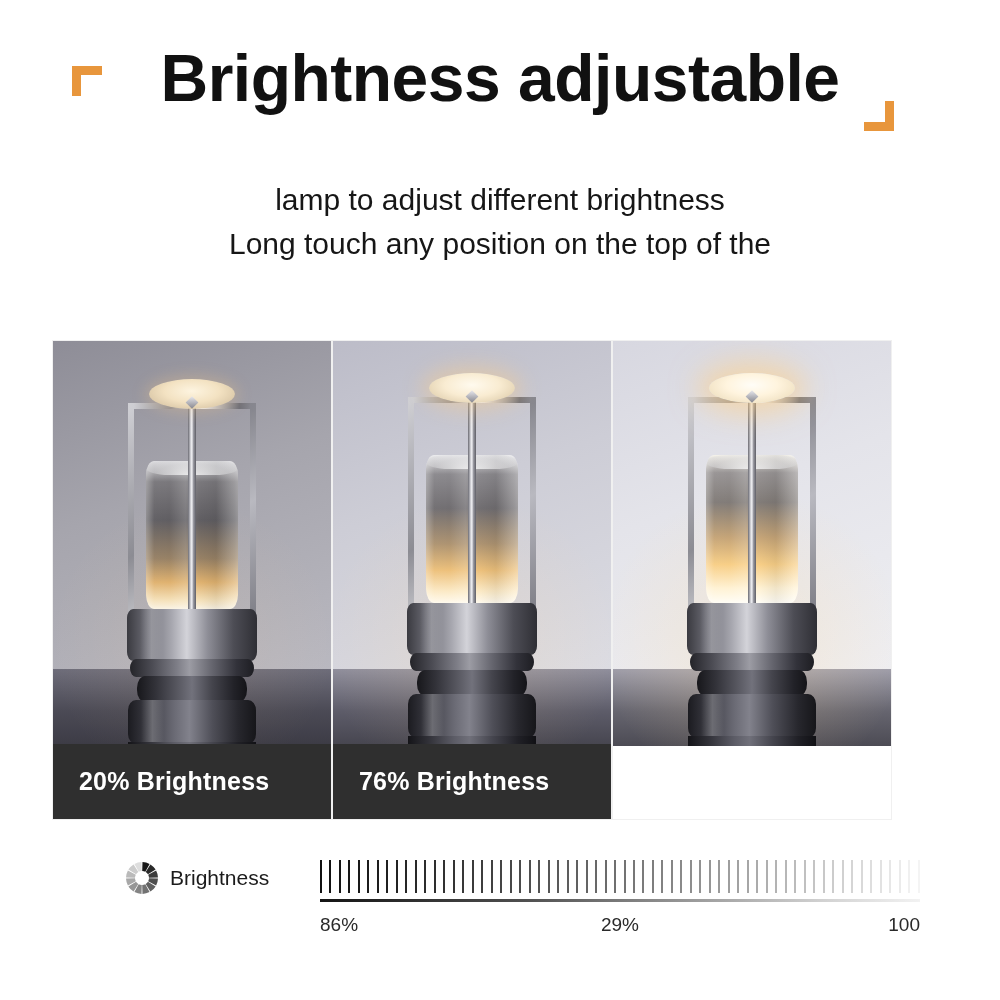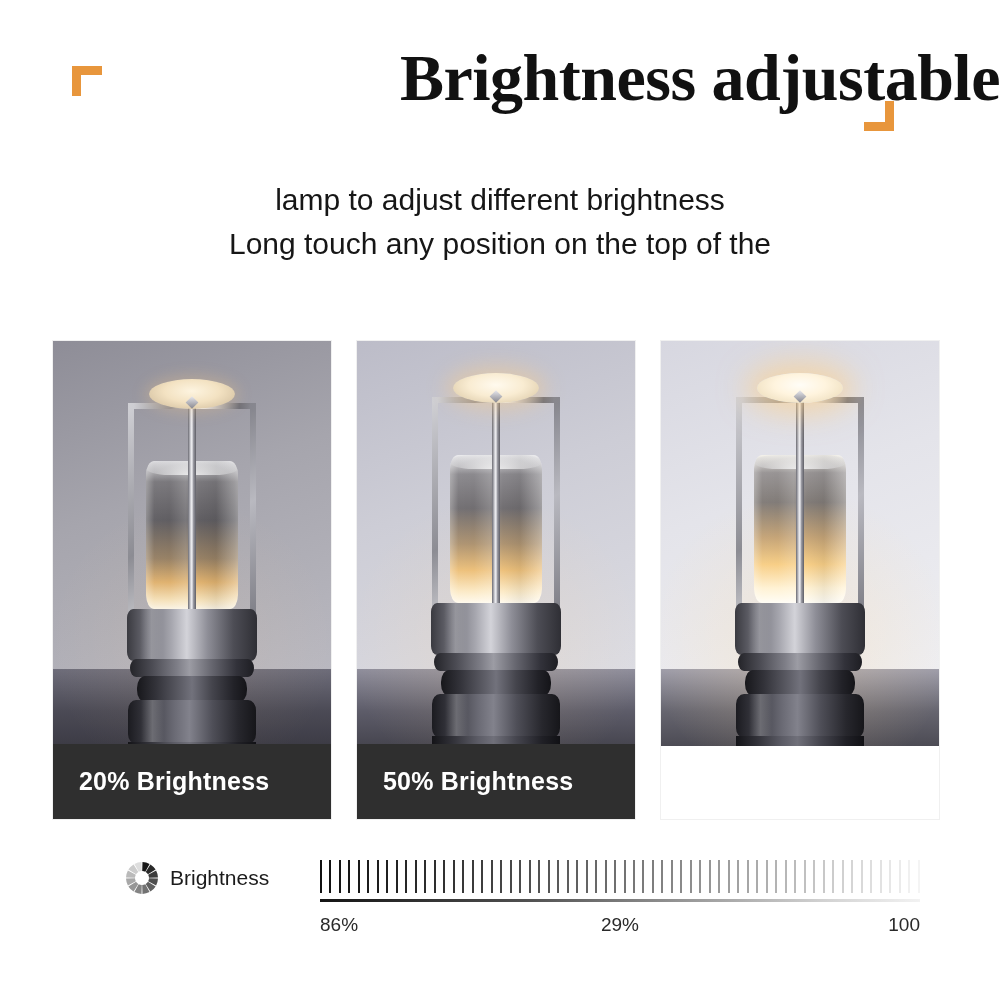--- a/index.html
+++ b/index.html
@@ -28,28 +28,27 @@
   .title-wrap {
     position: absolute;
     left: 0; top: 28px;
     width: 1000px;
     height: 110px;
   }
   .title {
     position: absolute;
     left: 0; top: 0;
     width: 1000px;
-    text-align: right;
+    text-align: center;
     font-size: 66px;
     line-height: 100px;
     font-weight: 700;
     letter-spacing: -0.5px;
     color: #111111;
     white-space: nowrap;
-    font-family: Liberation Serif, serif;
   }
   .bracket {
     position: absolute;
     width: 30px;
     height: 30px;
     box-sizing: border-box;
   }
   .bracket-tl {
     left: 72px;
     top: 38px;
@@ -76,21 +75,21 @@
   .subtitle .line { display: block; }
 
   
   .panels {
     position: absolute;
     left: 52px;
     top: 340px;
     width: 888px;
     height: 480px;
     display: flex;
-    justify-content: space-between;
+    justify-content: flex-start;
   }
   .panel {
     position: relative;
     width: 280px;
     height: 480px;
     overflow: hidden;
     border: 1px solid rgba(0,0,0,0.06);
     box-sizing: border-box;
   }
 
@@ -503,21 +502,21 @@
           <div class="base-ring ring-b"></div>
           <div class="base-ring ring-c"></div>
           <div class="base-ring ring-d">
               <div class="base-gloss"></div>
             </div>
           <div class="base-ring ring-e"></div>
         </div>
       </div>
     </div>
     <div class="caption">
-      <span class="caption-text">50% Brightness</span>
+      <span class="caption-text">76% Brightness</span>
     </div>
   </div>
 
   <div class="panel p3">
     <div class="scene">
       <div class="backdrop">
         <div class="wall"></div>
         <div class="table"></div>
       </div>
       <div class="ambient"></div>

